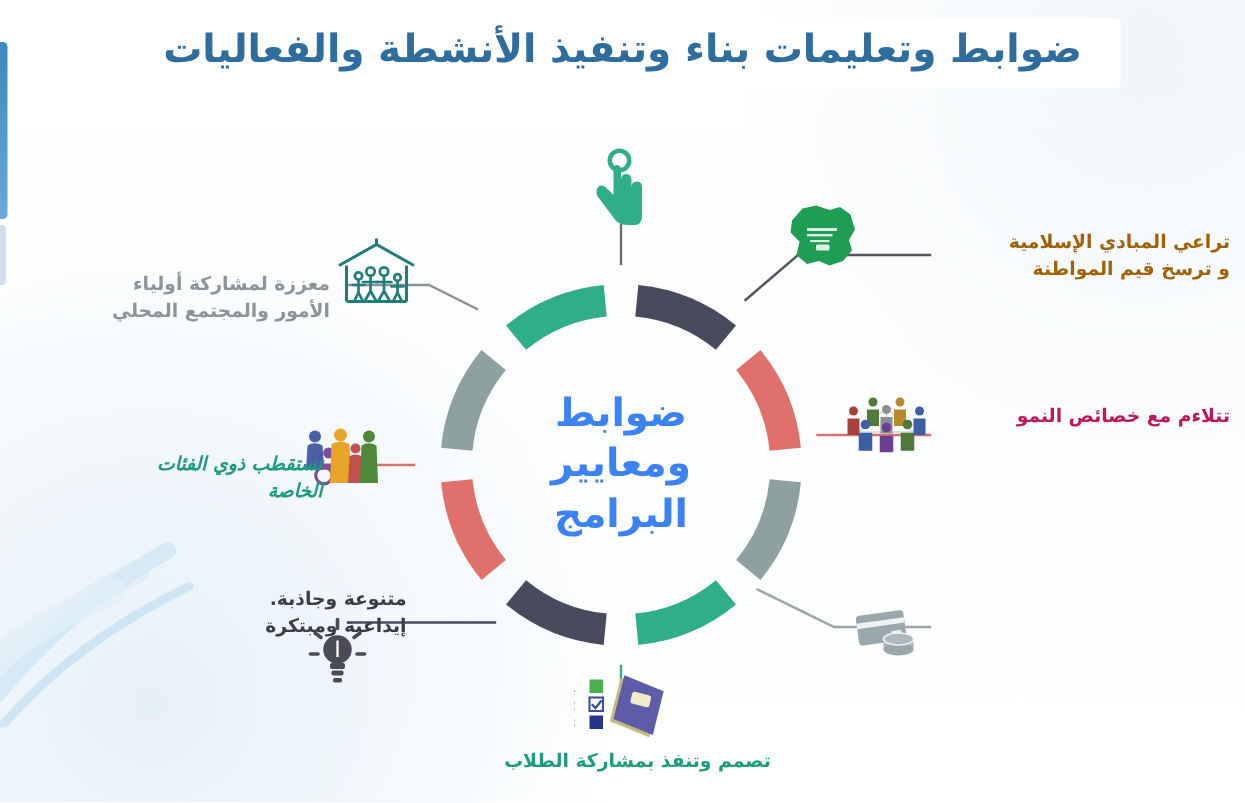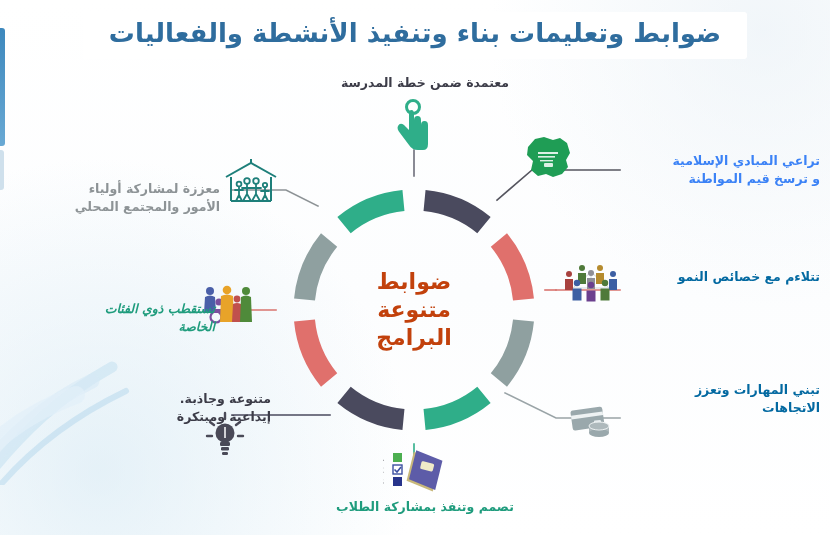--- a/index.html
+++ b/index.html
@@ -69,46 +69,46 @@
   .center-label{
     position:absolute;
     left:276px;top:172px;
     width:276px;height:276px;
     display:flex;flex-direction:column;
     align-items:center;justify-content:center;
     pointer-events:none;
   }
   .center-label span{
     display:block;
-    font-size:22px;
+    font-size:26px;
     font-weight:700;
-    color:#c2410c;
+    color:#3b82f6;
     line-height:1.28;
     text-align:center;
     white-space:nowrap;
   }
 
   
   .connectors{position:absolute;inset:0;width:830px;height:535px;pointer-events:none;}
 
   
   .callout{position:absolute;}
   .callout .cap{
     font-size:12.5px;
     line-height:1.42;
     font-weight:600;
     white-space:pre-line;
   }
   .c-right .cap{text-align:right;}
   .c-left  .cap{text-align:right;}
   .c-mid   .cap{text-align:center;}
 
-  .col-navy{color:#3b82f6;}
+  .col-navy{color:#a16207;}
   .col-gray{color:#8d9396;}
-  .col-salmon{color:#0369a1;}
+  .col-salmon{color:#be185d;}
   .col-teal{color:#1f9c7d;}
   .col-dark{color:#3c3c48;}
 
   .ico{position:absolute;}
   .ico svg{display:block;}
 
   
   #co-top      {left:310px;top:74px;width:230px;}
   #ico-top     {left:390px;top:98px;}
   #co-topright {left:620px;top:152px;width:200px;}
@@ -181,21 +181,21 @@
           <path d="M 127.46 247.49 A 110 110 0 0 1 68.03 222.88" stroke="#4a4a5e"></path>
           <path d="M 53.12 207.97 A 110 110 0 0 1 28.51 148.54" stroke="#e0706c"></path>
           <path d="M 28.51 127.46 A 110 110 0 0 1 53.12 68.03" stroke="#8fa0a0"></path>
           <path d="M 68.03 53.12 A 110 110 0 0 1 127.46 28.51" stroke="#2fae89"></path>
         </g>
       </svg>
   </div>
 
   <div class="center-label">
     <span>ضوابط</span>
-    <span>متنوعة</span>
+    <span>ومعايير</span>
     <span>البرامج</span>
   </div>
 
   <div class="ico" id="ico-top">
     <svg width="46" height="56" viewBox="0 0 46 56" aria-hidden="true">
       <circle cx="23" cy="9" r="6.5" fill="none" stroke="#2fae89" stroke-width="3"></circle>
       <path d="M19 14 L19 32 L14 27 Q10 24 8 28 Q6.5 31 10 35 L19 47 Q22 52 28 52 L33 52 Q38 52 38 46 L38 27 Q38 23 34.5 23 Q31 23 31 27 L31 22 Q31 18 27.5 18 Q24 18 24 22 L24 16 Q24 12 21.5 12 Q19 12 19 14 Z" fill="#2fae89"></path>
     </svg>
   </div>
 
@@ -344,37 +344,30 @@
         <circle cx="25" cy="24" r="2.8"></circle>
           <path d="M25 27 L25 37 M20 31 L30 31 M25 37 L21 44 M25 37 L29 44"></path>
         <circle cx="34" cy="24" r="2.8"></circle>
           <path d="M34 27 L34 37 M29 31 L39 31 M34 37 L30 44 M34 37 L38 44"></path>
         <circle cx="43" cy="28" r="2.2"></circle>
           <path d="M43 31 L43 38 M39 34 L47 34 M43 38 L40 44 M43 38 L46 44"></path>
       </g>
     </svg>
   </div>
 
-  <div class="callout c-mid" id="co-top">
-    <div class="cap col-dark">معتمدة ضمن خطة المدرسة</div>
-  </div>
 
   <div class="callout c-right" id="co-topright">
     <div class="cap col-navy">تراعي المبادي الإسلامية
 و ترسخ قيم المواطنة</div>
   </div>
 
   <div class="callout c-right" id="co-right">
     <div class="cap col-salmon">تتلاءم مع خصائص النمو</div>
   </div>
 
-  <div class="callout c-right" id="co-botright">
-    <div class="cap col-salmon">تبني المهارات وتعزز
-الاتجاهات</div>
-  </div>
 
   <div class="callout c-mid" id="co-bottom">
     <div class="cap col-teal">تصمم وتنفذ بمشاركة الطلاب</div>
   </div>
 
   <div class="callout c-left" id="co-botleft">
     <div class="cap col-dark">متنوعة وجاذبة.
 إيداعية ومبتكرة</div>
   </div>
 

